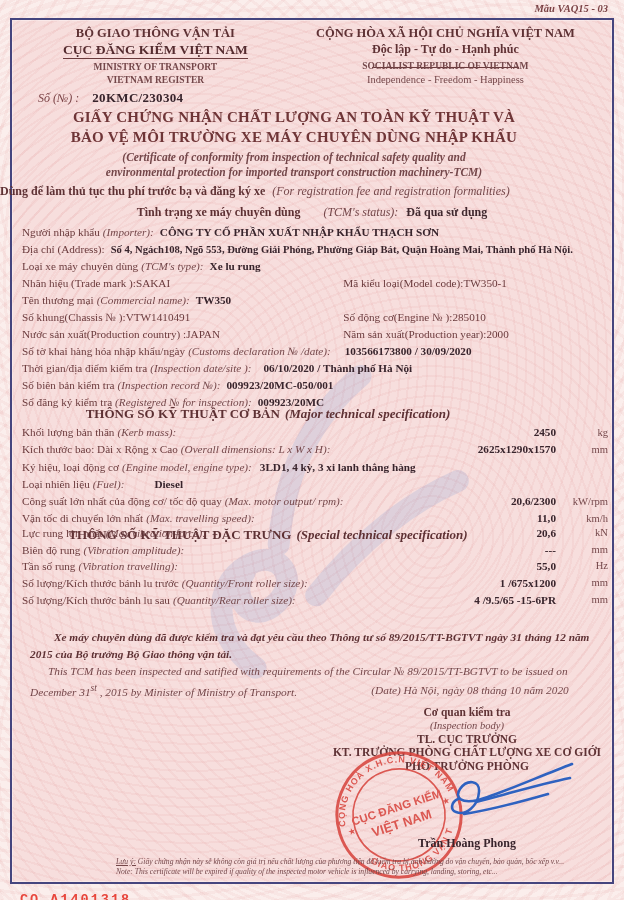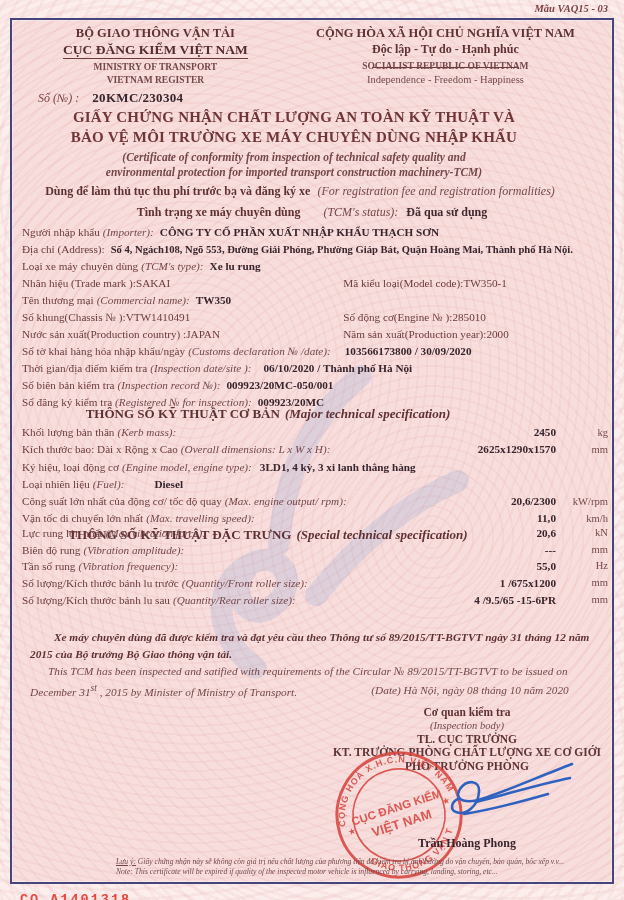--- a/index.html
+++ b/index.html
@@ -33,21 +33,21 @@
   .h4{font-size:9.5px;font-weight:bold;color:#74474a;line-height:12px;}
   .h5{font-size:12px;font-weight:bold;color:#5e3134;line-height:16px;}
   .h6{font-size:10.5px;color:#74474a;line-height:13px;}
   .serial-line{top:90px;left:38px;font-size:12px;}
   .serial-line .lbl{font-style:italic;color:#7a4245;}
   .serial-line .val{font-weight:bold;color:#38242c;font-size:13px;margin-left:10px;letter-spacing:.3px;}
   
   .title{top:107px;left:0;width:588px;text-align:center;}
   .t1{font-size:15px;font-weight:bold;color:#6f3537;line-height:20px;letter-spacing:.2px;}
   .t2{font-size:11.5px;font-style:italic;font-weight:bold;color:#74474a;line-height:15px;}
-  .purpose{top:184px;left:0;width:600px;text-align:center;font-size:12px;}
+  .purpose{top:184px;left:0;width:600px;font-size:12px;}
   .status{top:205px;left:0;width:624px;text-align:center;font-size:12px;}
   
   .info{top:224px;left:22px;right:18px;font-size:11.2px;line-height:17px;}
   .row{white-space:nowrap;}
   .row .le{font-style:italic;color:#74474a;margin-left:3px;}
   .row .val{font-weight:bold;color:#38242c;margin-left:6px;}
   .row .val.sm{font-size:10.6px;}
   .row2{display:flex;white-space:nowrap;}
   .c1{flex:0 0 55%;}
   .c2{flex:1;}
@@ -188,21 +188,21 @@
     </div>
     <div class="srow">
       <span class="sl" style="flex:0 0 auto"><span>Ký hiệu, loại động cơ</span><span class="le">(Engine model, engine type):</span></span>
       <span class="sv inline">3LD1, 4 kỳ, 3 xi lanh thẳng hàng</span>
     </div>
     <div class="srow">
       <span class="sl" style="flex:0 0 auto"><span>Loại nhiên liệu</span><span class="le">(Fuel):</span></span>
       <span class="sv gap">Diesel</span>
     </div>
     <div class="srow">
-      <span class="sl"><span>Công suất lớn nhất của động cơ/ tốc độ quay</span><span class="le">(Max. engine output/ rpm):</span></span>
+      <span class="sl"><span>Công suất lớn nhất của động cơ/ tốc độ quay</span><span class="le">(Max. motor output/ rpm):</span></span>
       <span class="sv">20,6/2300</span>
       <span class="su">kW/rpm</span>
     </div>
     <div class="srow">
       <span class="sl"><span>Vận tốc di chuyển lớn nhất</span><span class="le">(Max. travelling speed):</span></span>
       <span class="sv">11,0</span>
       <span class="su">km/h</span>
     </div>
   </div>
 
@@ -214,21 +214,21 @@
       <span class="sl"><span>Lực rung lớn nhất</span><span class="le">(Max vibration force):</span></span>
       <span class="sv">20,6</span>
       <span class="su">kN</span>
     </div>
     <div class="srow">
       <span class="sl"><span>Biên độ rung</span><span class="le">(Vibration amplitude):</span></span>
       <span class="sv">---</span>
       <span class="su">mm</span>
     </div>
     <div class="srow">
-      <span class="sl"><span>Tần số rung</span><span class="le">(Vibration frequency):</span></span>
+      <span class="sl"><span>Tần số rung</span><span class="le">(Vibration travelling):</span></span>
       <span class="sv">55,0</span>
       <span class="su">Hz</span>
     </div>
     <div class="srow">
       <span class="sl"><span>Số lượng/Kích thước bánh lu trước</span><span class="le">(Quantity/Front roller size):</span></span>
       <span class="sv">1 /675x1200</span>
       <span class="su">mm</span>
     </div>
     <div class="srow">
       <span class="sl"><span>Số lượng/Kích thước bánh lu sau</span><span class="le">(Quantity/Rear roller size):</span></span>

